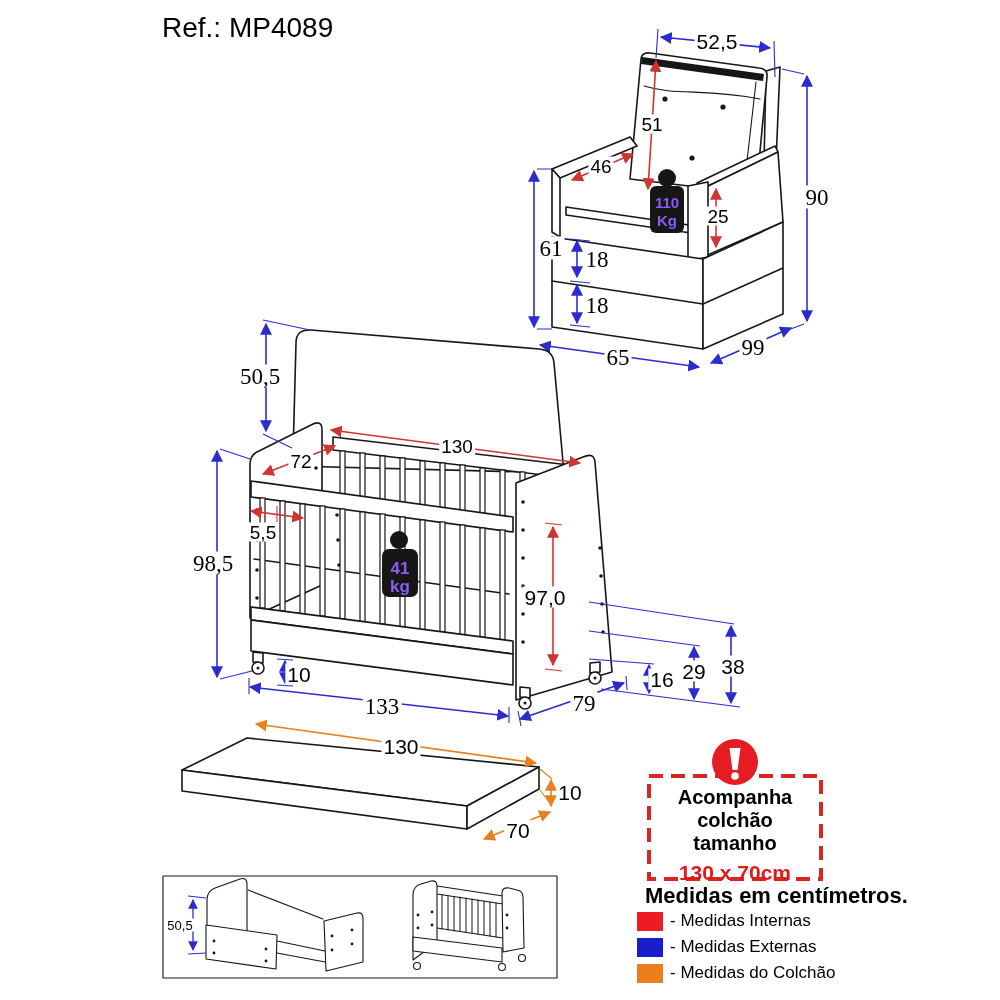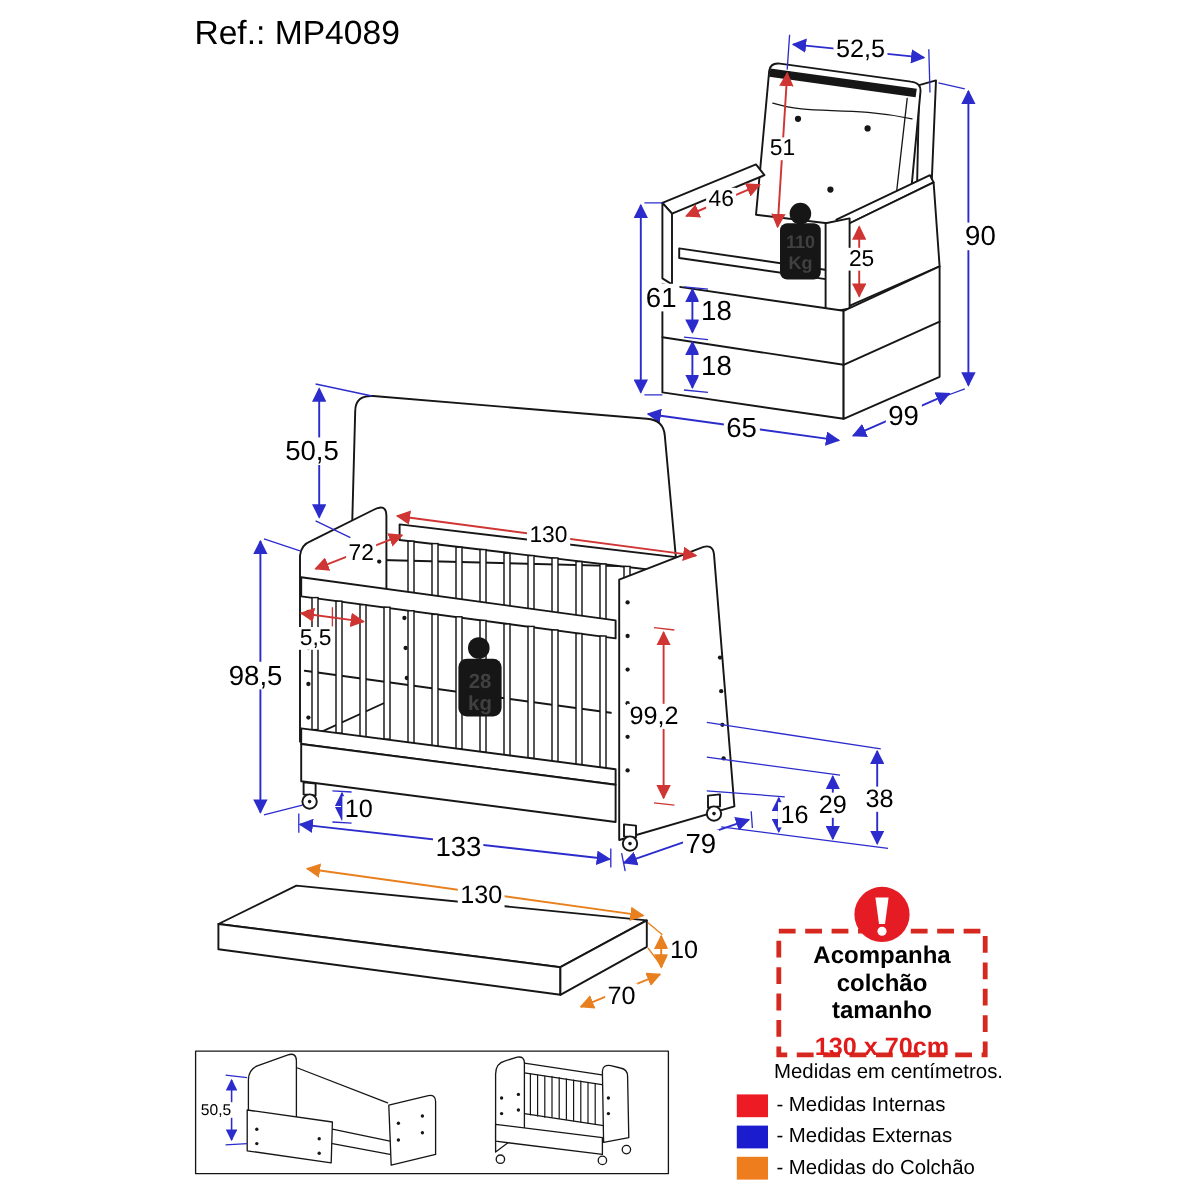--- a/index.html
+++ b/index.html
@@ -14,34 +14,34 @@
   .slat{fill:#ffffff;stroke:#161616;stroke-width:1.2;}
   
   .dimB{stroke:#2c2ccd;stroke-width:1.6;fill:none;}
   .dimR{stroke:#cf3533;stroke-width:1.6;fill:none;}
   .dimO{stroke:#e8801f;stroke-width:1.6;fill:none;}
   .ext{stroke-width:1.1;}
   .thin{stroke-width:1.3;}
   
   .lbl{position:absolute;transform:translate(-50%,-50%);font-size:21px;line-height:1;
        white-space:nowrap;background:#fff;padding:0 2px;}
-  .lbl--lg{font-size:23px;}
+  .lbl--lg{font-size:23px;font-family:Liberation Serif, serif;}
   .lbl--sm{font-size:19px;}
-  .lbl--badge{background:transparent;color:#404040;font-weight:bold;font-size:15px;padding:0;}
+  .lbl--badge{background:transparent;color:#8b5cf6;font-weight:bold;font-size:15px;padding:0;}
   .lbl--badge-lg{font-size:17px;}
   .lbl--vsmall{font-size:13px;}
   .title{position:absolute;left:162px;top:12px;font-size:28px;white-space:nowrap;}
   .variants-title{position:absolute;transform:translate(-50%,-50%);left:350px;top:866px;
        font-size:16px;font-weight:bold;white-space:nowrap;}
   .notice-line{position:absolute;transform:translate(-50%,-50%);font-weight:bold;font-size:20px;
        white-space:nowrap;background:transparent;}
   .notice-size{position:absolute;transform:translate(-50%,-50%);font-weight:bold;font-size:21px;
        color:#e01b1b;white-space:nowrap;}
-  .legend-note{position:absolute;left:645px;top:883px;font-size:17px;white-space:nowrap;}
-  .legend-row{position:absolute;left:614px;display:flex;align-items:center;gap:7px;height:20px;}
+  .legend-note{position:absolute;left:645px;top:883px;font-size:22px;white-space:nowrap;font-weight:bold;}
+  .legend-row{position:absolute;left:637px;display:flex;align-items:center;gap:7px;height:20px;}
   .swatch{display:inline-block;width:26px;height:19px;}
   .legend-label{font-size:17px;white-space:nowrap;}
 </style>
 </head>
 <body>
 
 <div class="canvas">
 
 <svg width="1000" height="1000" viewBox="0 0 1000 1000">
   <defs>
@@ -269,28 +269,28 @@
 <div class="lbl lbl--lg" style="left:618px;top:357px">65</div>
 <div class="lbl lbl--lg" style="left:753px;top:347px">99</div>
 <div class="lbl lbl--badge" style="left:667px;top:202px">110</div>
 <div class="lbl lbl--badge" style="left:667px;top:220px">Kg</div>
 
 <div class="lbl lbl--lg" style="left:260px;top:376px">50,5</div>
 <div class="lbl lbl--sm" style="left:457px;top:446px">130</div>
 <div class="lbl lbl--sm" style="left:301px;top:461px">72</div>
 <div class="lbl lbl--sm" style="left:263px;top:532px">5,5</div>
 <div class="lbl lbl--lg" style="left:213px;top:563px">98,5</div>
-<div class="lbl" style="left:545px;top:597px">99,2</div>
+<div class="lbl" style="left:545px;top:597px">97,0</div>
 <div class="lbl" style="left:299px;top:674px">10</div>
 <div class="lbl lbl--lg" style="left:382px;top:706px">133</div>
 <div class="lbl lbl--lg" style="left:584px;top:703px">79</div>
 <div class="lbl" style="left:662px;top:679px">16</div>
 <div class="lbl" style="left:694px;top:671px">29</div>
 <div class="lbl" style="left:733px;top:666px">38</div>
-<div class="lbl lbl--badge lbl--badge-lg" style="left:400px;top:568px">28</div>
+<div class="lbl lbl--badge lbl--badge-lg" style="left:400px;top:568px">41</div>
 <div class="lbl lbl--badge lbl--badge-lg" style="left:400px;top:586px">kg</div>
 
 <div class="lbl" style="left:401px;top:746px">130</div>
 <div class="lbl" style="left:570px;top:792px">10</div>
 <div class="lbl" style="left:518px;top:830px">70</div>
 
 <div class="lbl lbl--vsmall" style="left:180px;top:925px">50,5</div>
 
 <div class="notice-line" style="left:735px;top:797px">Acompanha</div>
 <div class="notice-line" style="left:735px;top:820px">colchão</div>

